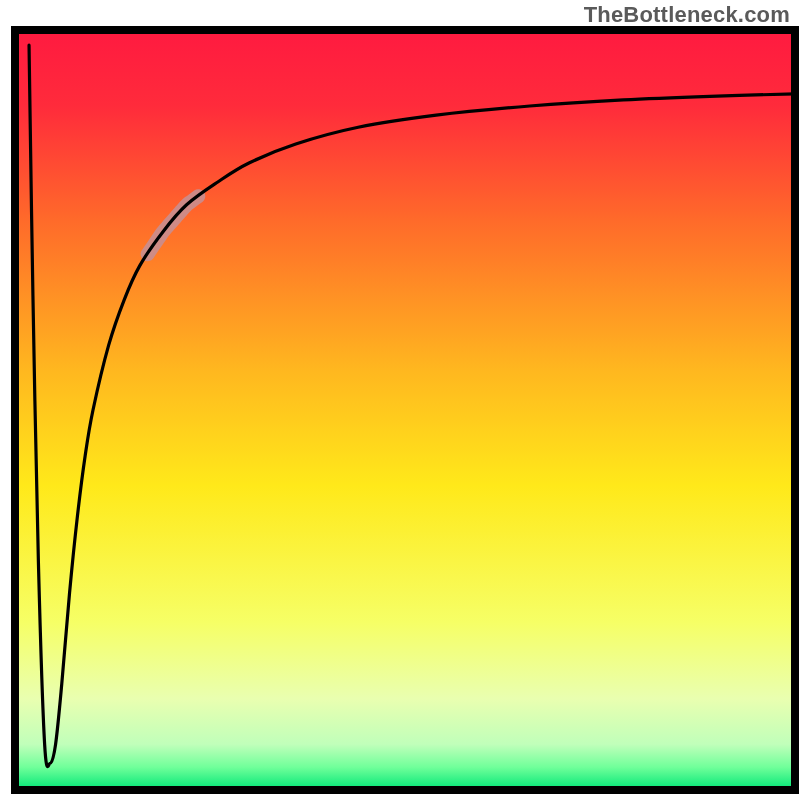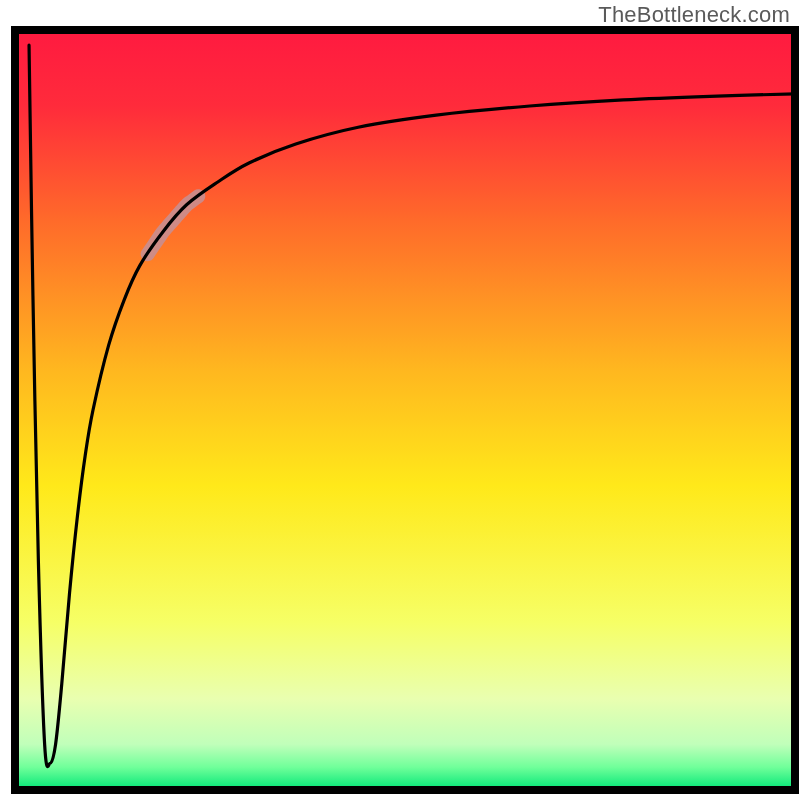--- a/index.html
+++ b/index.html
@@ -13,21 +13,21 @@
   .container {
     position: relative;
     width: 800px;
     height: 800px;
   }
   .watermark {
     position: absolute;
     top: 2px;
     right: 10px;
     font-size: 22px;
-    font-weight: 400;
+    font-weight: 700;
     color: #5a5a5a;
     letter-spacing: 0.2px;
     z-index: 10;
   }
   svg.chart {
     position: absolute;
     top: 0;
     left: 0;
     width: 800px;
     height: 800px;

